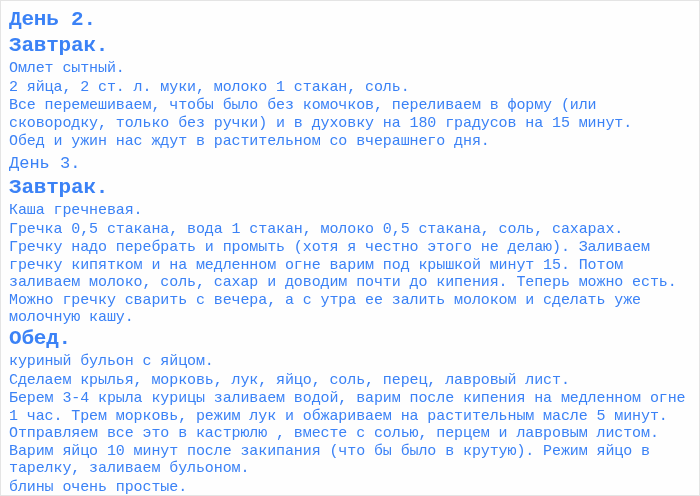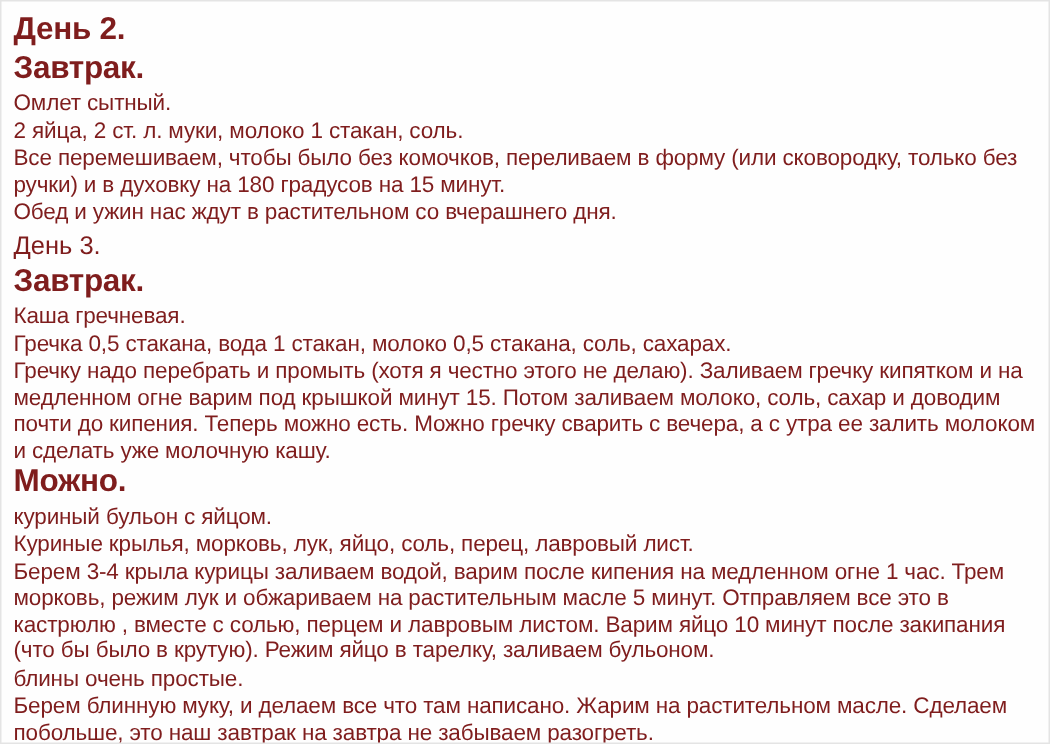--- a/index.html
+++ b/index.html
@@ -8,22 +8,22 @@
     background: #ffffff;
   }
   .page {
     box-sizing: border-box;
     width: 700px;
     height: 496px;
     background: #fefefe;
     border: 1px solid #e4e4e4;
     padding: 7px 8px 4px 8px;
     overflow: hidden;
-    font-family: Liberation Sans, sans-serif;
-    color: #7f1d1d;
+    font-family: Liberation Mono, monospace;
+    color: #3b82f6;
   }
   .block { display: block; }
   .h1 {
     font-size: 21px;
     font-weight: 700;
     line-height: 1.08;
     letter-spacing: -0.2px;
     margin: 1px 0 3px 0;
   }
   .h2 {
@@ -49,19 +49,19 @@
     <p class="block h1">Завтрак.</p>
     <p class="block body">Омлет сытный.</p>
     <p class="block body">2 яйца, 2 ст. л. муки, молоко 1 стакан, соль.</p>
     <p class="block body">Все перемешиваем, чтобы было без комочков, переливаем в форму (или сковородку, только без ручки) и в духовку на 180 градусов на 15 минут.</p>
     <p class="block body">Обед и ужин нас ждут в растительном со вчерашнего дня.</p>
     <p class="block h2 gap-before">День 3.</p>
     <p class="block h1">Завтрак.</p>
     <p class="block body">Каша гречневая.</p>
     <p class="block body">Гречка 0,5 стакана, вода 1 стакан, молоко 0,5 стакана, соль, сахарах.</p>
     <p class="block body">Гречку надо перебрать и промыть (хотя я честно этого не делаю). Заливаем гречку кипятком и на медленном огне варим под крышкой минут 15. Потом заливаем молоко, соль, сахар и доводим почти до кипения. Теперь можно есть. Можно гречку сварить с вечера, а с утра ее залить молоком и сделать уже молочную кашу.</p>
-    <p class="block h1">Можно.</p>
+    <p class="block h1">Обед.</p>
     <p class="block body">куриный бульон с яйцом.</p>
-    <p class="block body">Куриные крылья, морковь, лук, яйцо, соль, перец, лавровый лист.</p>
+    <p class="block body">Сделаем крылья, морковь, лук, яйцо, соль, перец, лавровый лист.</p>
     <p class="block body">Берем 3-4 крыла курицы заливаем водой, варим после кипения на медленном огне 1 час. Трем морковь, режим лук и обжариваем на растительным масле 5 минут. Отправляем все это в кастрюлю , вместе с солью, перцем и лавровым листом. Варим яйцо 10 минут после закипания (что бы было в крутую). Режим яйцо в тарелку, заливаем бульоном.</p>
     <p class="block body">блины очень простые.</p>
     <p class="block body">Берем блинную муку, и делаем все что там написано. Жарим на растительном масле. Сделаем побольше, это наш завтрак на завтра не забываем разогреть.</p>
   </main>
 
 </body></html>

